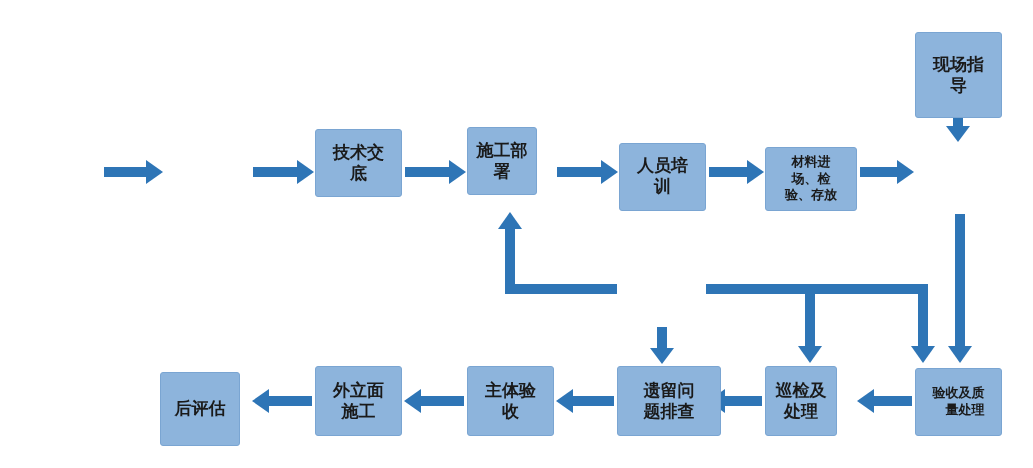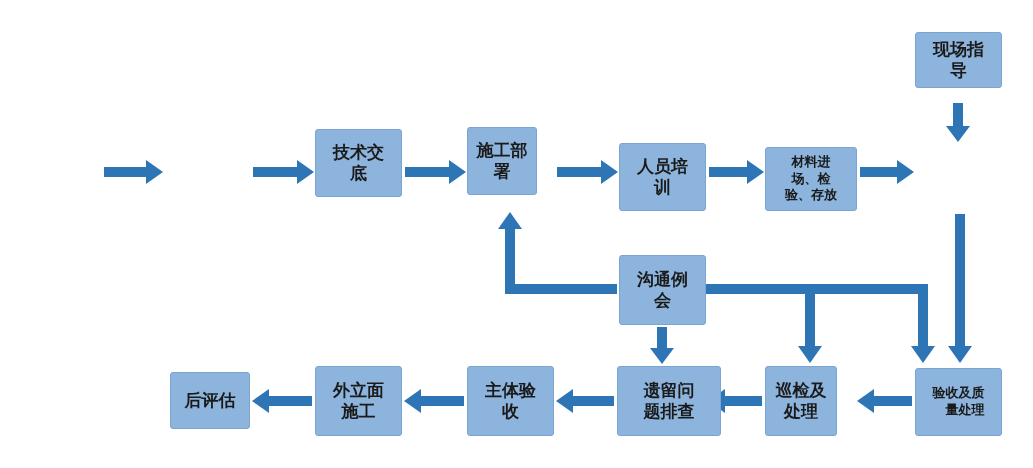--- a/index.html
+++ b/index.html
@@ -19,26 +19,26 @@
     position:absolute;display:flex;align-items:center;justify-content:center;
     text-align:center;background:var(--box-fill);border:1px solid var(--box-border);
     border-radius:3px;color:var(--text);font-weight:700;font-size:17px;
     line-height:1.25;white-space:pre-line;
   }
   .node.small{font-size:13px;line-height:1.3;}
   .n-management{left:35px;top:149px;width:66px;height:47px;}
   .n-org{left:163px;top:143px;width:87px;height:68px;}
   .n-tech{left:315px;top:129px;width:87px;height:68px;}
   .n-deploy{left:467px;top:127px;width:70px;height:68px;}
-  .n-training{left:619px;top:143px;width:87px;height:68px;}
+  .n-training{left:619px;top:143px;width:87px;height:68px;font-family:Liberation Mono, monospace;}
   .n-materials{left:765px;top:147px;width:92px;height:64px;}
   .n-first{left:915px;top:143px;width:87px;height:68px;}
-  .n-guidance{left:915px;top:32px;width:87px;height:56px;}
+  .n-guidance{left:915px;top:32px;width:87px;height:86px;}
   .n-meeting{left:619px;top:255px;width:87px;height:70px;}
-  .n-post{left:170px;top:372px;width:80px;height:57px;}
+  .n-post{left:160px;top:372px;width:80px;height:74px;}
   .n-facade{left:315px;top:366px;width:87px;height:70px;}
   .n-main-accept{left:467px;top:366px;width:87px;height:70px;font-family:Liberation Serif, serif;}
   .n-leftover{left:617px;top:366px;width:104px;height:70px;}
   .n-inspect{left:765px;top:366px;width:72px;height:70px;}
   .n-accept-quality{left:915px;top:368px;width:87px;height:68px;text-align:right;}
 </style>
 </head>
 <body>
 
 <div class="canvas">
@@ -116,22 +116,20 @@
 底</div>
   <div class="node n-deploy">施工部
 署</div>
   <div class="node n-training">人员培
 训</div>
   <div class="node n-materials small">材料进
 场、检
 验、存放</div>
   <div class="node n-guidance">现场指
 导</div>
-  <div class="node n-meeting">沟通例
-会</div>
   <div class="node n-post">后评估</div>
   <div class="node n-facade">外立面
 施工</div>
   <div class="node n-main-accept">主体验
 收</div>
   <div class="node n-leftover">遗留问
 题排查</div>
   <div class="node n-inspect">巡检及
 处理</div>
   <div class="node n-accept-quality small">验收及质

